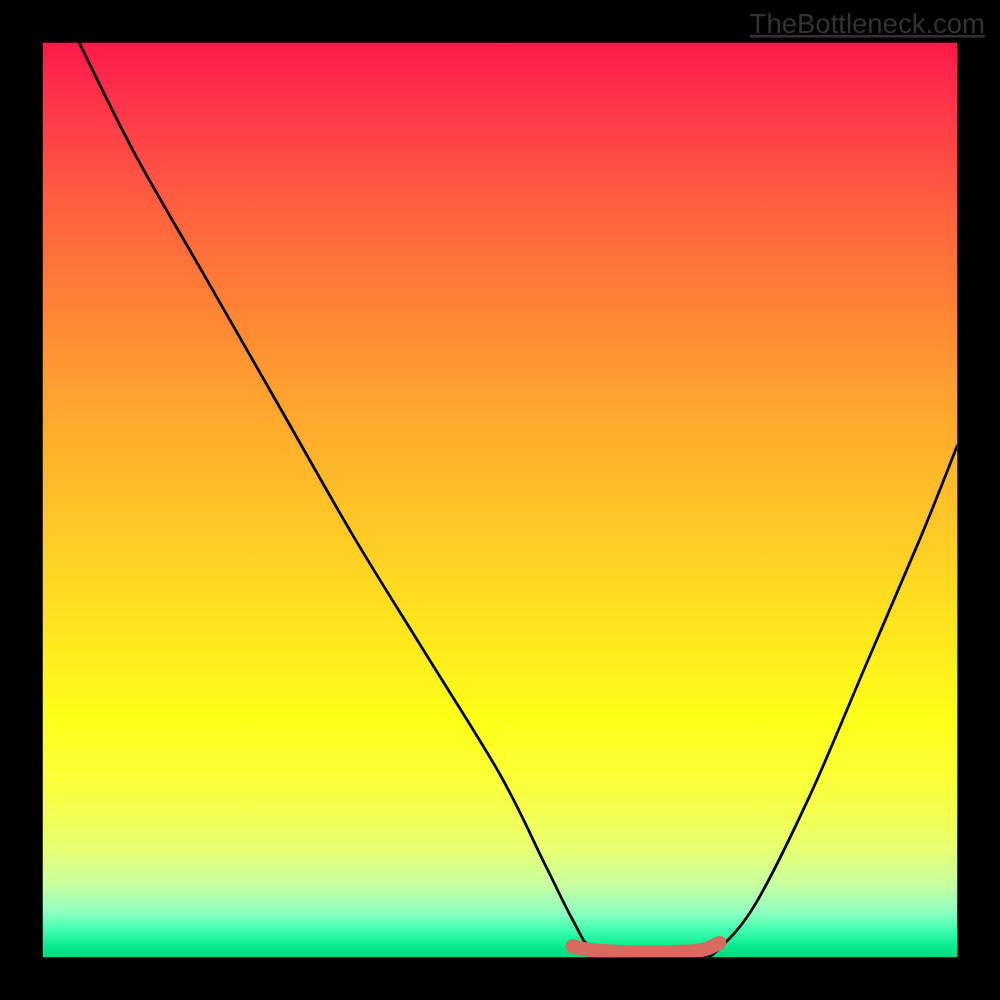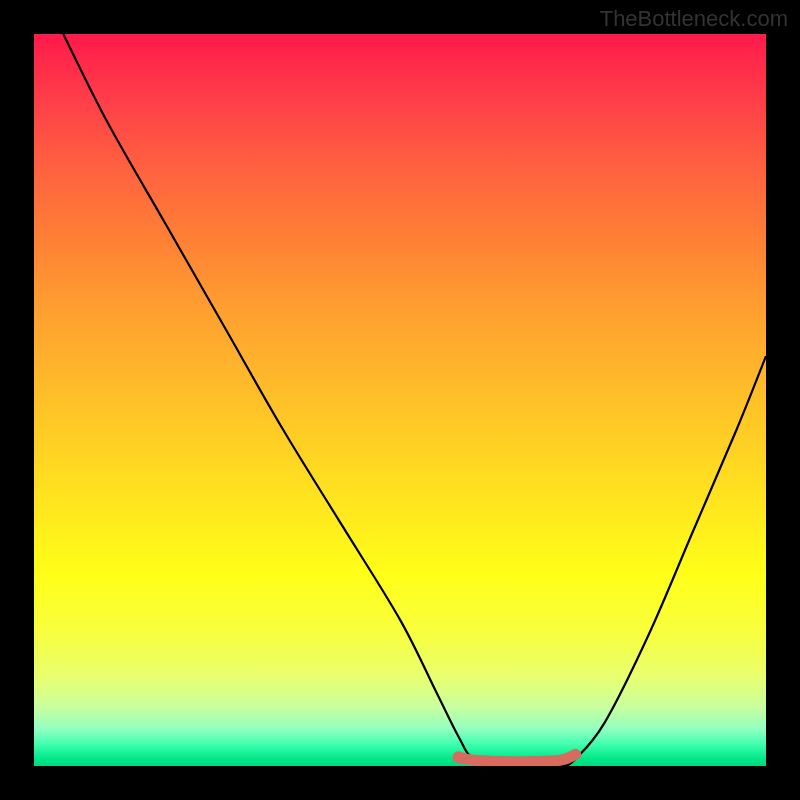--- a/index.html
+++ b/index.html
@@ -12,20 +12,21 @@
     font-family: Arial, sans-serif;
   }
   .watermark {
     position: absolute;
     top: 6px;
     right: 12px;
     color: #333;
     font-size: 22px;
     font-weight: 500;
     z-index: 10;
+    text-decoration: underline;
   }
   .plot-area {
     position: absolute;
     left: 34px;
     top: 34px;
     width: 732px;
     height: 732px;
     overflow: hidden;
   }
   .gradient-bg {

